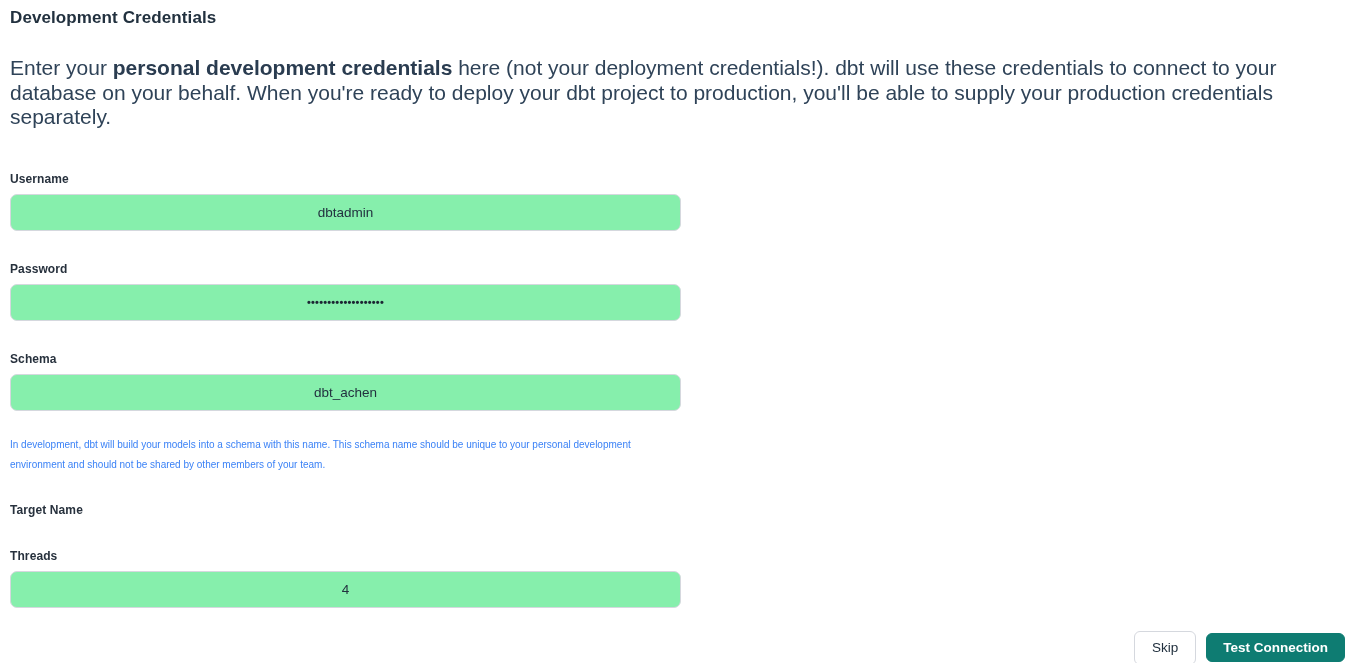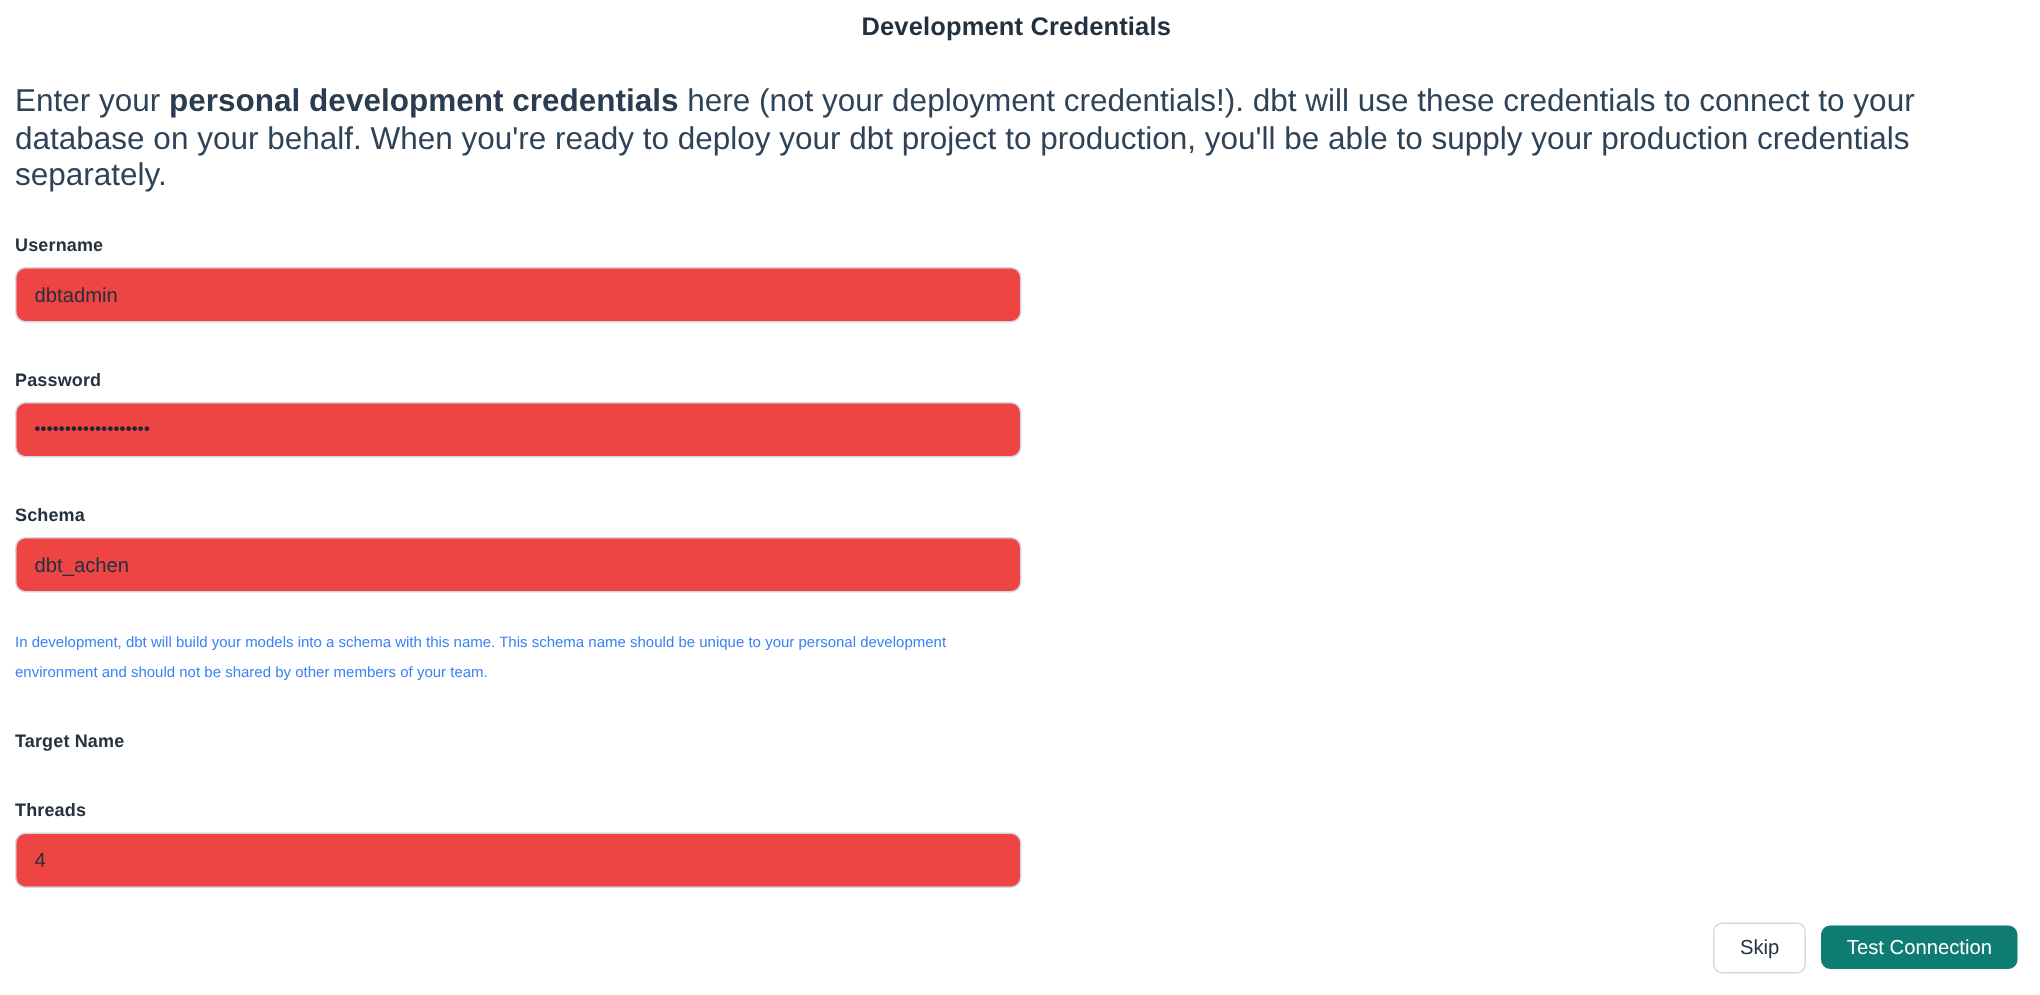--- a/index.html
+++ b/index.html
@@ -16,54 +16,54 @@
     padding: 7px 15px 0 10px;
     width: 1360px;
   }
   .page-title {
     margin: 0;
     font-size: 17px;
     line-height: 21px;
     font-weight: 700;
     color: #22313f;
     letter-spacing: 0.1px;
-    text-align: center;
   }
   .intro {
     margin: 28px 0 0 0;
     max-width: 1332px;
     font-size: 21px;
     line-height: 24.5px;
     color: #2f4358;
   }
   .intro b { color: #2a3c50; }
   .field { width: 671px; }
-  .field.mt-first { margin-top: 26px; }
+  .field.mt-first { margin-top: 42px; }
   .field.mt-std   { margin-top: 31px; }
   .field.mt-after-help { margin-top: 28px; }
   .field-label {
     display: block;
     font-size: 12px;
     font-weight: 700;
     line-height: 15px;
     color: #27313d;
     margin-bottom: 7px;
     letter-spacing: 0.1px;
   }
   .text-input {
     width: 100%;
     height: 37px;
     border: 1px solid #d5d8de;
     border-radius: 7px;
     padding: 0 12px;
     font-size: 13.5px;
     font-family: "Liberation Sans", sans-serif;
     color: #22313f;
-    background: #ef4444;
+    background: #86efac;
     outline: none;
+    text-align: center;
   }
   .password-input {
     font-size: 11px;
     font-weight: 700;
     letter-spacing: 0.2px;
     color: #1b2533;
   }
   .field-help {
     margin-top: 24px;
     max-width: 676px;
@@ -94,21 +94,21 @@
     height: 34px;
     padding: 0 17px;
     font-weight: 400;
   }
   .btn-primary {
     background: #0e7c72;
     color: #ffffff;
     border: 1px solid #0e7c72;
     height: 29px;
     padding: 0 16px;
-    font-weight: 400;
+    font-weight: 700;
   }
 </style>
 </head>
 <body>
 
 <div class="page">
 
   <h1 class="page-title">Development Credentials</h1>
 
   <p class="intro"><span>Enter your </span><b>personal development credentials</b><span> here (not your deployment credentials!). dbt will use these credentials to connect to your database on your behalf. When you're ready to deploy your dbt project to production, you'll be able to supply your production credentials separately.</span></p>

